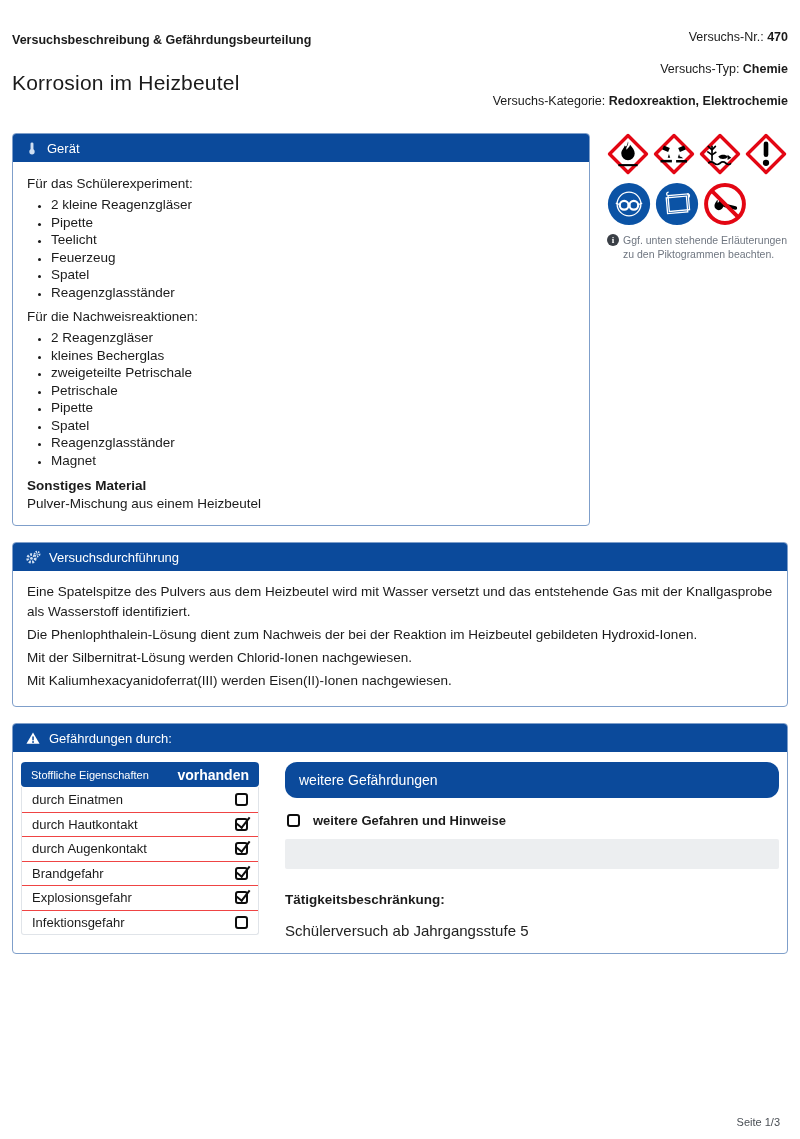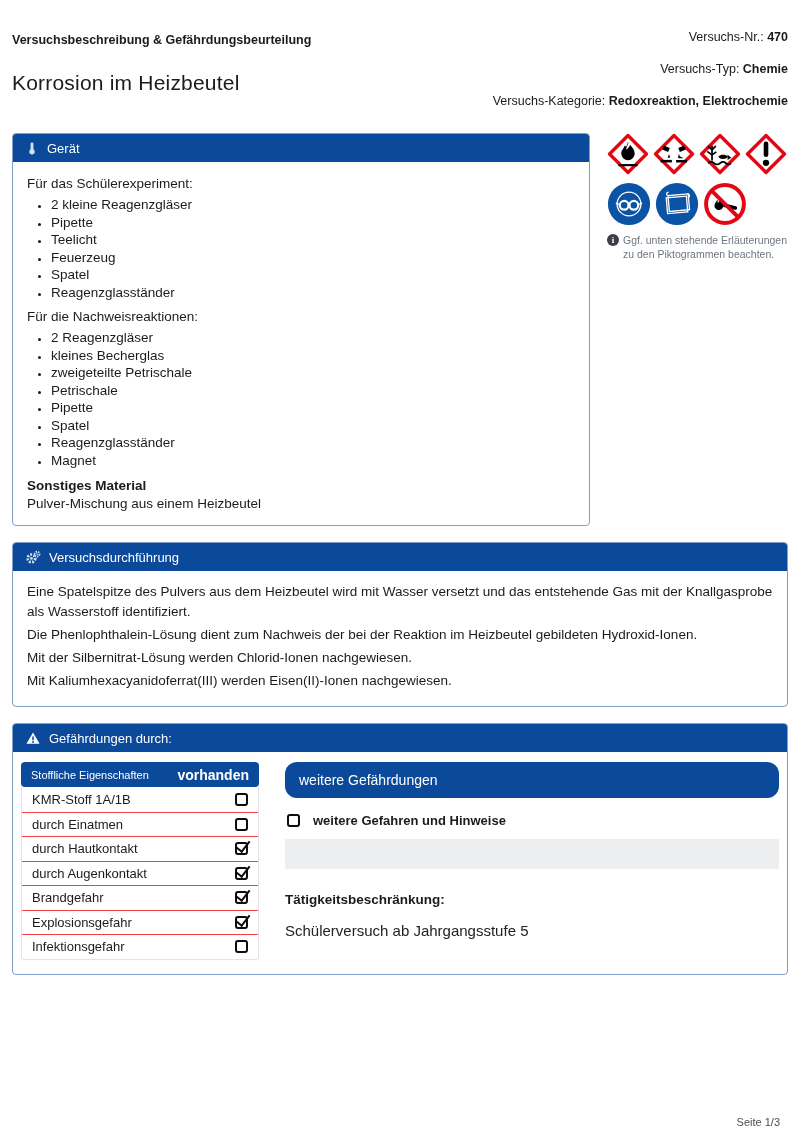--- a/index.html
+++ b/index.html
@@ -253,24 +253,20 @@
     </div>
     <div class="haz-body">
 
       <div class="haz-table">
         <div class="haz-table-head">
           <span class="c1">Stoffliche Eigenschaften</span>
           <span class="c2">vorhanden</span>
         </div>
         <div class="haz-rows">
           <div class="haz-row">
-            <span>KMR-Stoff 1A/1B</span>
-            <span class="cb"></span>
-          </div>
-          <div class="haz-row">
             <span>durch Einatmen</span>
             <span class="cb"></span>
           </div>
           <div class="haz-row">
             <span>durch Hautkontakt</span>
             <span class="cb checked"></span>
           </div>
           <div class="haz-row">
             <span>durch Augenkontakt</span>
             <span class="cb checked"></span>

